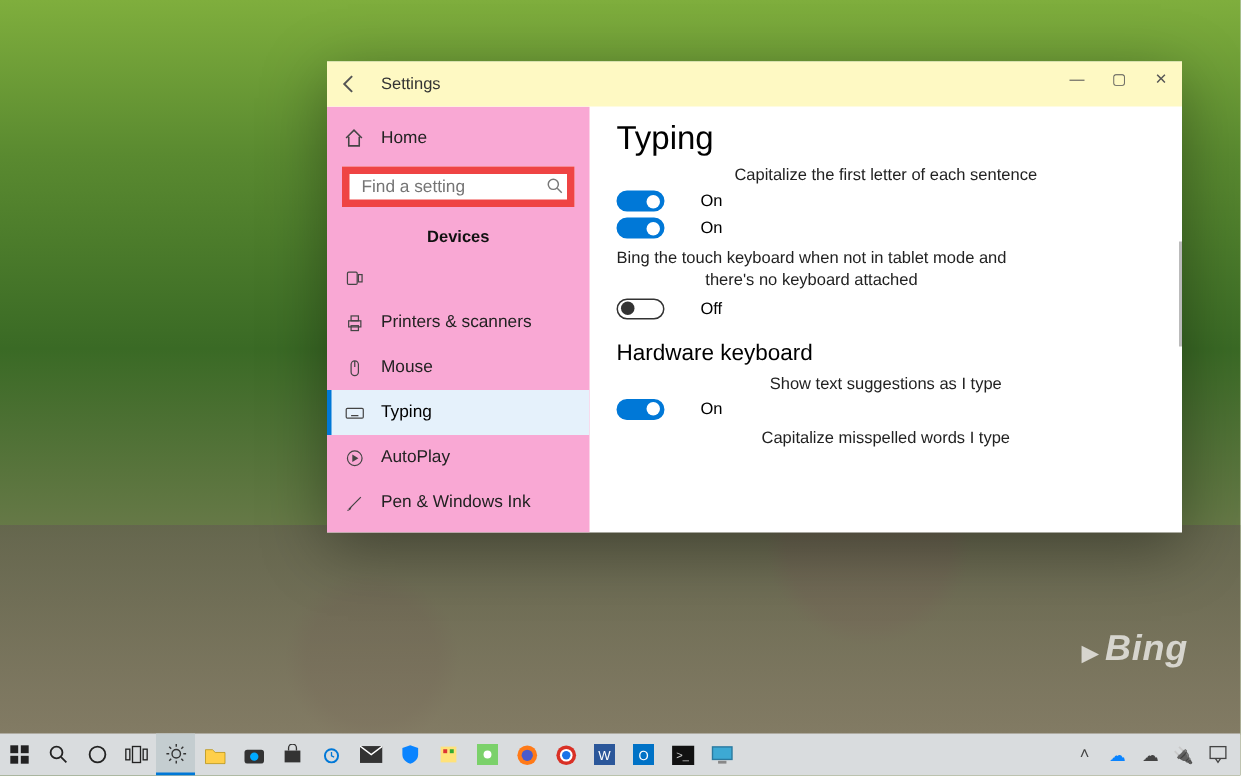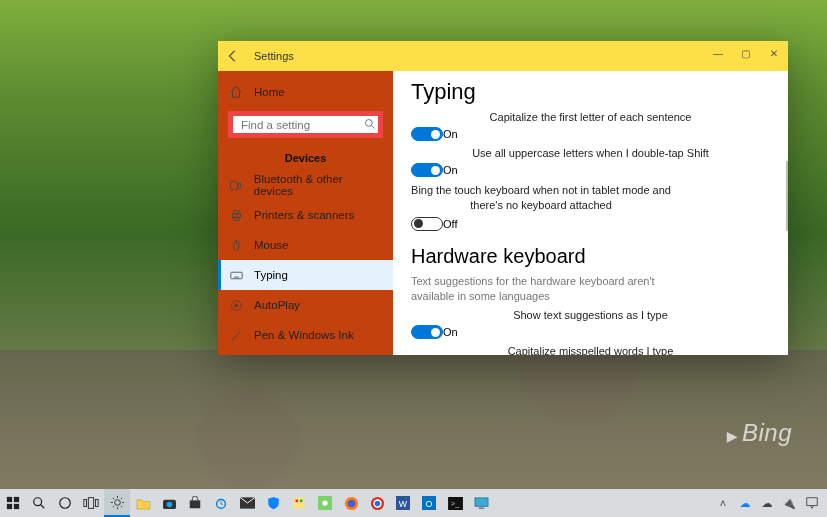--- a/index.html
+++ b/index.html
@@ -6,54 +6,54 @@
   body { width: 827px; height: 517px; overflow: hidden; position: relative; background: linear-gradient(135deg,#6a8f3a 0%,#3e6a2a 40%,#7a9a5a 70%,#8a9a6a 100%); }
   
   .bg {
     position:absolute; inset:0;
     background:
       radial-gradient(circle at 70% 70%, rgba(120,100,80,.6) 0 8%, transparent 10%),
       radial-gradient(circle at 30% 85%, rgba(110,95,75,.5) 0 6%, transparent 8%),
       linear-gradient(180deg, #7fae3d 0%, #5a8a30 20%, #3a6a25 45%, #6a7a4a 70%, #8a8a6a 100%);
   }
   .bg::before{content:"";position:absolute;left:0;right:0;top:350px;height:140px;background:linear-gradient(180deg,rgba(100,95,80,.7),rgba(130,120,100,.8));}
-  .bing-logo{position:absolute;right:35px;bottom:70px;color:rgba(255,255,255,.7);font-size:24px;font-style:italic;font-weight:400;letter-spacing:.5px;}
+  .bing-logo{position:absolute;right:35px;bottom:70px;color:rgba(255,255,255,.7);font-size:24px;font-style:italic;font-weight:700;letter-spacing:.5px;}
   .bing-logo::before{content:"▶";font-size:14px;margin-right:4px;font-style:normal;}
 
   
   .window {
     position:absolute; left:218px; top:41px; width:570px; height:314px;
     background:#fff; box-shadow:0 10px 40px rgba(0,0,0,.35);
     display:flex; flex-direction:column;
   }
   .titlebar {
     height:30px; display:flex; align-items:center; padding:0 4px 0 8px;
-    font-size:11px; color:#333; position:relative; background:#fde047;
+    font-size:11px; color:#333; position:relative; background:#fef9c3;
   }
   .back-btn{width:20px;font-size:14px;color:#555;text-align:center;}
   .title-text{margin-left:8px;}
   .win-controls{position:absolute;right:0;top:0;display:flex;}
   .win-ctrl{width:28px;height:24px;display:flex;align-items:center;justify-content:center;color:#555;font-size:10px;}
   .window-body{flex:1;display:flex;overflow:hidden;}
-  .sidebar{width:175px;background:#c2410c;padding:6px 0;overflow:hidden;}
+  .sidebar{width:175px;background:#f9a8d4;padding:6px 0;overflow:hidden;}
   .nav-item{display:flex;align-items:center;height:30px;padding:0 10px;font-size:11.5px;color:#222;gap:10px;}
   .nav-item.home{margin-bottom:4px;}
   .nav-item .ico{width:16px;display:flex;align-items:center;justify-content:center;font-size:13px;color:#444;}
   .nav-item.active{border-left:3px solid #0078d7;background:#e5f1fb;padding-left:7px;color:#000;}
   .search-box{margin:2px 10px 10px;position:relative;}
   .search-box input{width:100%;height:27px;border:5px solid #ef4444;background:#fff;padding:0 26px 0 8px;font-size:11.5px;color:#555;}
   .search-box .ico{position:absolute;right:7px;top:7px;color:#777;font-size:12px;}
   .section-lbl{font-size:11px;font-weight:600;padding:4px 10px 6px;color:#111;text-align:center;}
 
   .content{flex:1;padding:8px 18px 0;overflow:auto;position:relative;}
   .content h1{font-size:22px;font-weight:400;margin-bottom:6px;}
-  .content h2{font-size:20px;font-weight:400;margin:14px 0 6px;}
+  .content h2{font-size:15px;font-weight:400;margin:14px 0 6px;}
   .setting-lbl{font-size:11px;color:#222;margin-top:6px;text-align:center;}
   .subtext{font-size:11px;color:#777;margin-top:2px;max-width:260px;line-height:1.35;}
-  .toggle-row{display:flex;align-items:center;gap:0;margin:4px 0 2px;}
+  .toggle-row{display:flex;align-items:center;gap:24px;margin:4px 0 2px;}
   .toggle{width:32px;height:14px;border-radius:7px;position:relative;border:1px solid #333;}
   .toggle.on{background:#0078d7;border-color:#0078d7;}
   .toggle.off{background:#fff;}
   .toggle .knob{position:absolute;width:9px;height:9px;border-radius:50%;top:1.5px;}
   .toggle.on .knob{right:2px;background:#fff;}
   .toggle.off .knob{left:2px;background:#333;}
   .toggle-state{font-size:11px;}
   .scroll-ind{position:absolute;right:0;top:90px;width:2px;height:70px;background:#bbb;}
 
   
@@ -110,21 +110,20 @@
 
       <div class="section-lbl">Devices</div>
 
       <div class="nav-item">
         <span class="ico">
             <svg width="13" height="13" viewBox="0 0 16 16">
               <rect x="2" y="3" width="8" height="10" rx="1" stroke="#444" fill="none"></rect>
               <rect x="11" y="5" width="3" height="6" stroke="#444" fill="none"></rect>
             </svg>
           </span>
-        <span>Bluetooth &amp; other devices</span>
       </div>
       <div class="nav-item">
         <span class="ico">
             <svg width="13" height="13" viewBox="0 0 16 16">
               <rect x="3" y="6" width="10" height="5" stroke="#444" fill="none"></rect>
               <rect x="5" y="2" width="6" height="4" stroke="#444" fill="none"></rect>
               <rect x="5" y="10" width="6" height="4" stroke="#444" fill="none"></rect>
             </svg>
           </span>
         <span>Printers &amp; scanners</span>
@@ -177,38 +176,36 @@
       <h1>Typing</h1>
 
       <div class="setting-lbl">Capitalize the first letter of each sentence</div>
       <div class="toggle-row">
         <div class="toggle on">
             <div class="knob"></div>
           </div>
         <span class="toggle-state">On</span>
       </div>
 
-      <div class="setting-lbl">Use all uppercase letters when I double-tap Shift</div>
       <div class="toggle-row">
         <div class="toggle on">
             <div class="knob"></div>
           </div>
         <span class="toggle-state">On</span>
       </div>
 
       <div class="setting-lbl" style="max-width:260px;line-height:1.35">Bing the touch keyboard when not in tablet mode and there's no keyboard attached</div>
       <div class="toggle-row">
         <div class="toggle off">
             <div class="knob"></div>
           </div>
         <span class="toggle-state">Off</span>
       </div>
 
       <h2>Hardware keyboard</h2>
-      <div class="subtext">Text suggestions for the hardware keyboard aren't available in some languages</div>
 
       <div class="setting-lbl">Show text suggestions as I type</div>
       <div class="toggle-row">
         <div class="toggle on">
             <div class="knob"></div>
           </div>
         <span class="toggle-state">On</span>
       </div>
 
       <div class="setting-lbl">Capitalize misspelled words I type</div>

